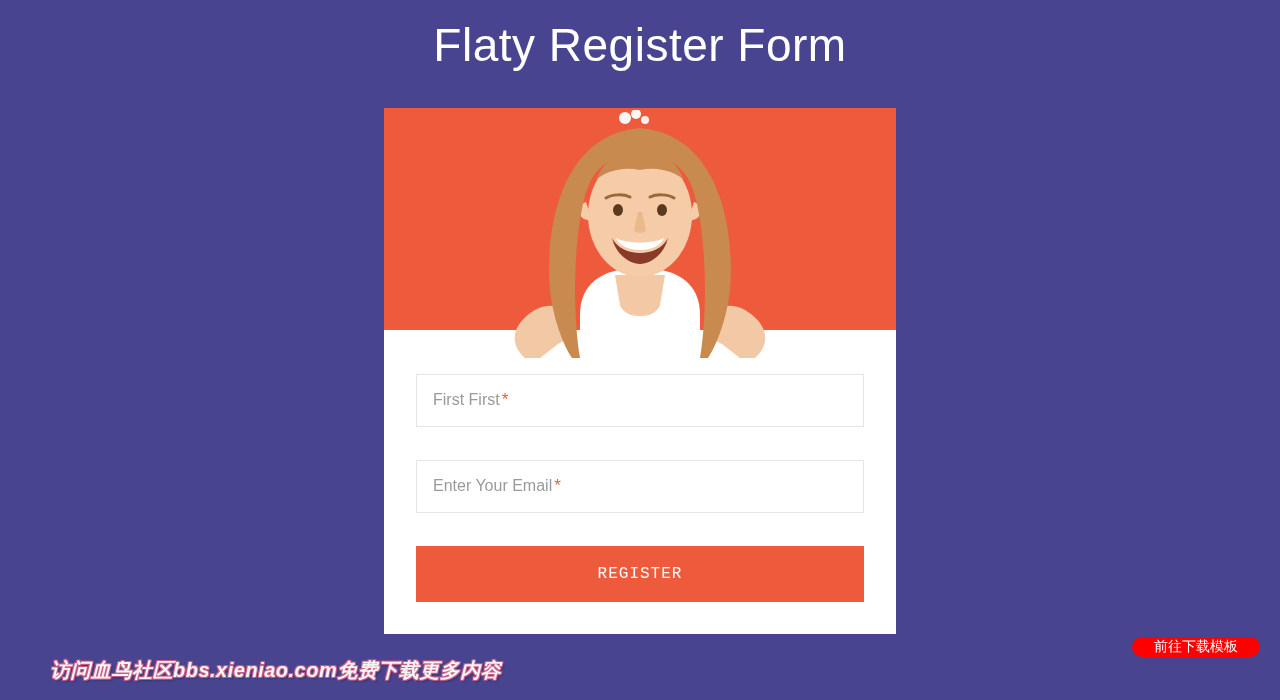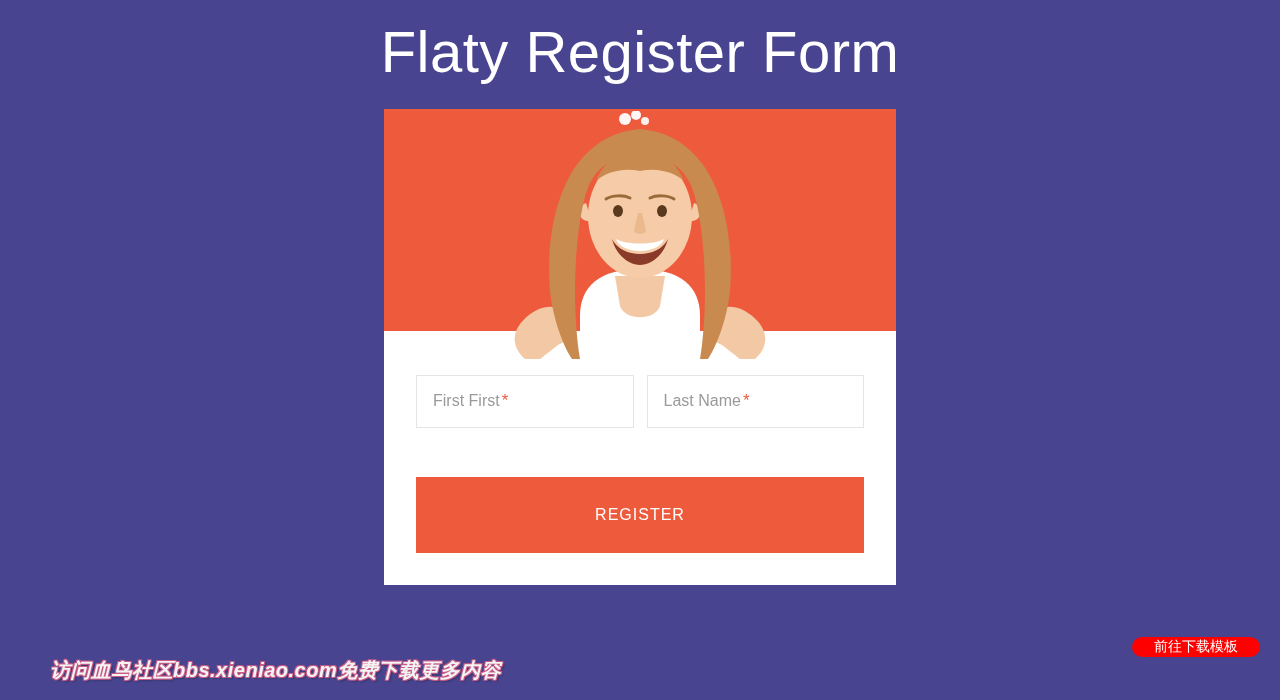--- a/index.html
+++ b/index.html
@@ -6,24 +6,24 @@
 body {
   background: #48448f;
   font-family: 'Segoe UI', 'Helvetica Neue', Arial, sans-serif;
   width: 1280px;
   height: 700px;
   overflow: hidden;
   position: relative;
 }
 .page-title {
   color: #ffffff;
-  font-size: 58px;
+  font-size: 46px;
   font-weight: 300;
   text-align: center;
-  padding: 18px 0 24px 0;
+  padding: 18px 0 36px 0;
   letter-spacing: 0.5px;
 }
 .form-card {
   width: 512px;
   margin: 0 auto;
   background: #ffffff;
 }
 .banner {
   background: #ee5a3c;
   height: 222px;
@@ -68,30 +68,31 @@
   pointer-events: none;
   font-weight: 400;
 }
 .field-wrap .asterisk {
   color: #ee5a3c;
   margin-left: 2px;
   font-size: 17px;
 }
 .register-btn {
   width: 448px;
-  height: 76px;
+  height: 56px;
   background: #ee5a3c;
   border: none;
   color: #ffffff;
   font-size: 16px;
   font-weight: 500;
   letter-spacing: 1px;
   cursor: pointer;
   display: block;
   margin-top: 16px;
+  font-family: Liberation Mono, monospace;
 }
 .download-btn {
   position: absolute;
   right: 20px;
   bottom: 43px;
   background: #ff0000;
   color: #ffffff;
   border: none;
   border-radius: 20px;
   padding: 1px 22px;
@@ -148,26 +149,26 @@
       <circle cx="195" cy="10" r="4" fill="#ffffff" opacity="0.9"></circle>
     </svg>
   </div>
 
   <div class="form-body">
     <div class="row">
       <div class="field-wrap">
         <input type="text" value="" style="">
         <span class="label"><span>First First</span><span class="asterisk">*</span></span>
       </div>
-      <div class="field-wrap">
-        <input type="text" value="" style="">
-        <span class="label"><span>Last Name</span><span class="asterisk">*</span></span>
-      </div>
     </div>
 
+    <div class="field-wrap">
+      <input type="email" value="" style="">
+      <span class="label"><span>Enter Your Email</span><span class="asterisk">*</span></span>
+    </div>
 
 
     <button class="register-btn">REGISTER</button>
   </div>
 </div>
 
 <button class="download-btn">前往下载模板</button>
 
 <div class="watermark">
   <span class="wm-in">访问血鸟社区bbs.xieniao.com免费下载更多内容</span>

